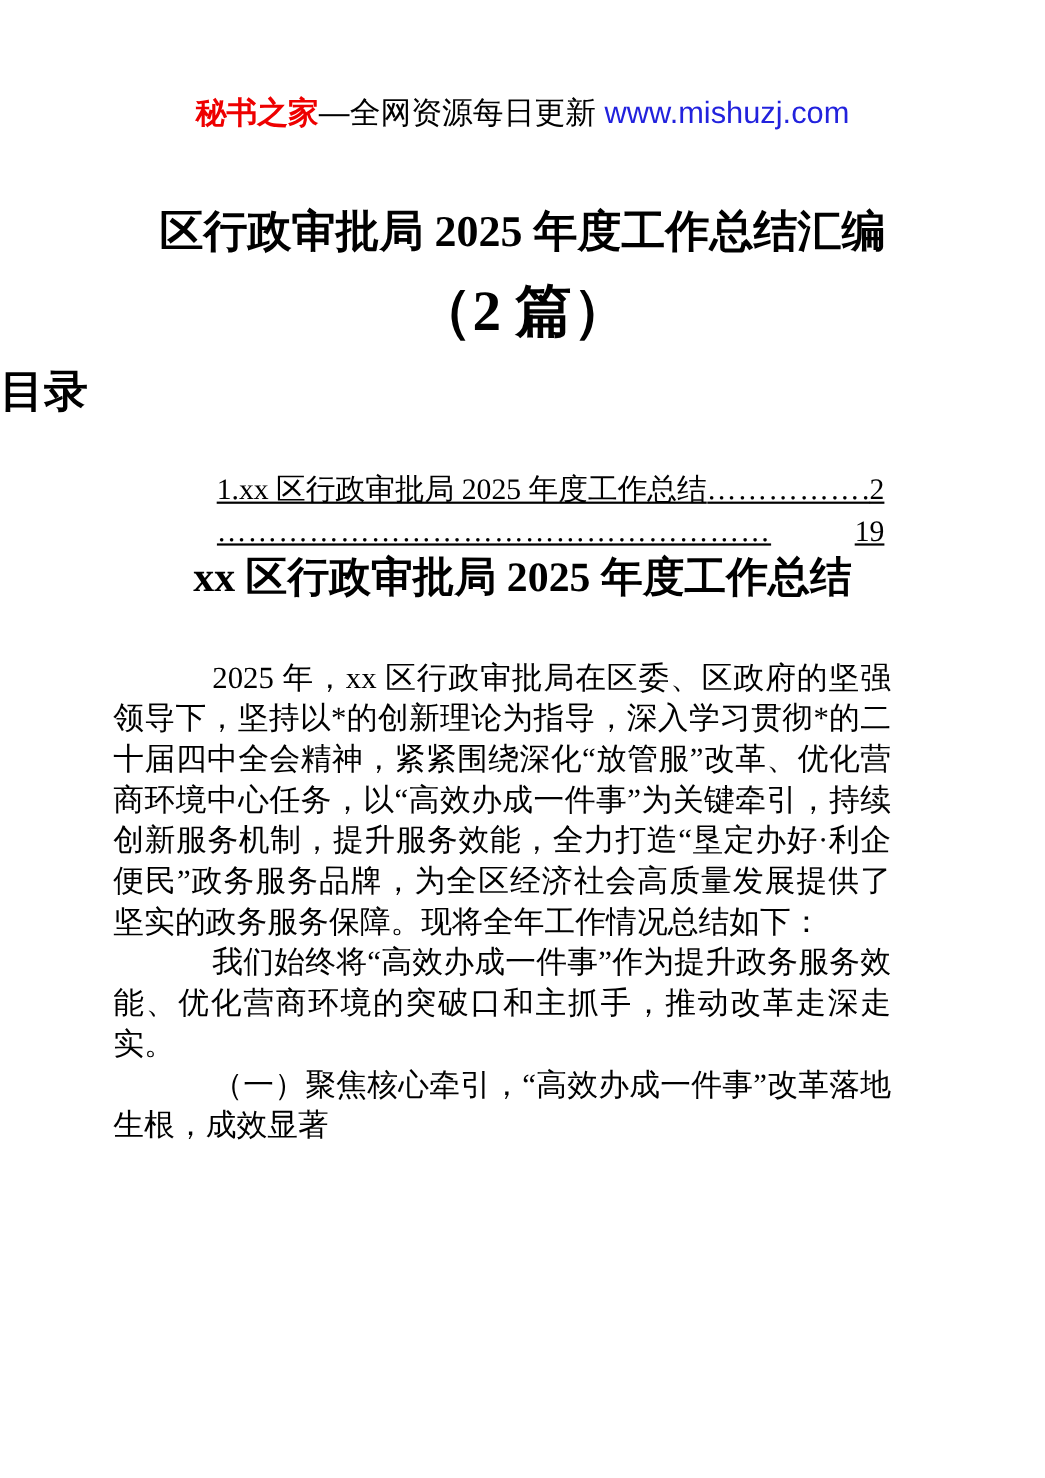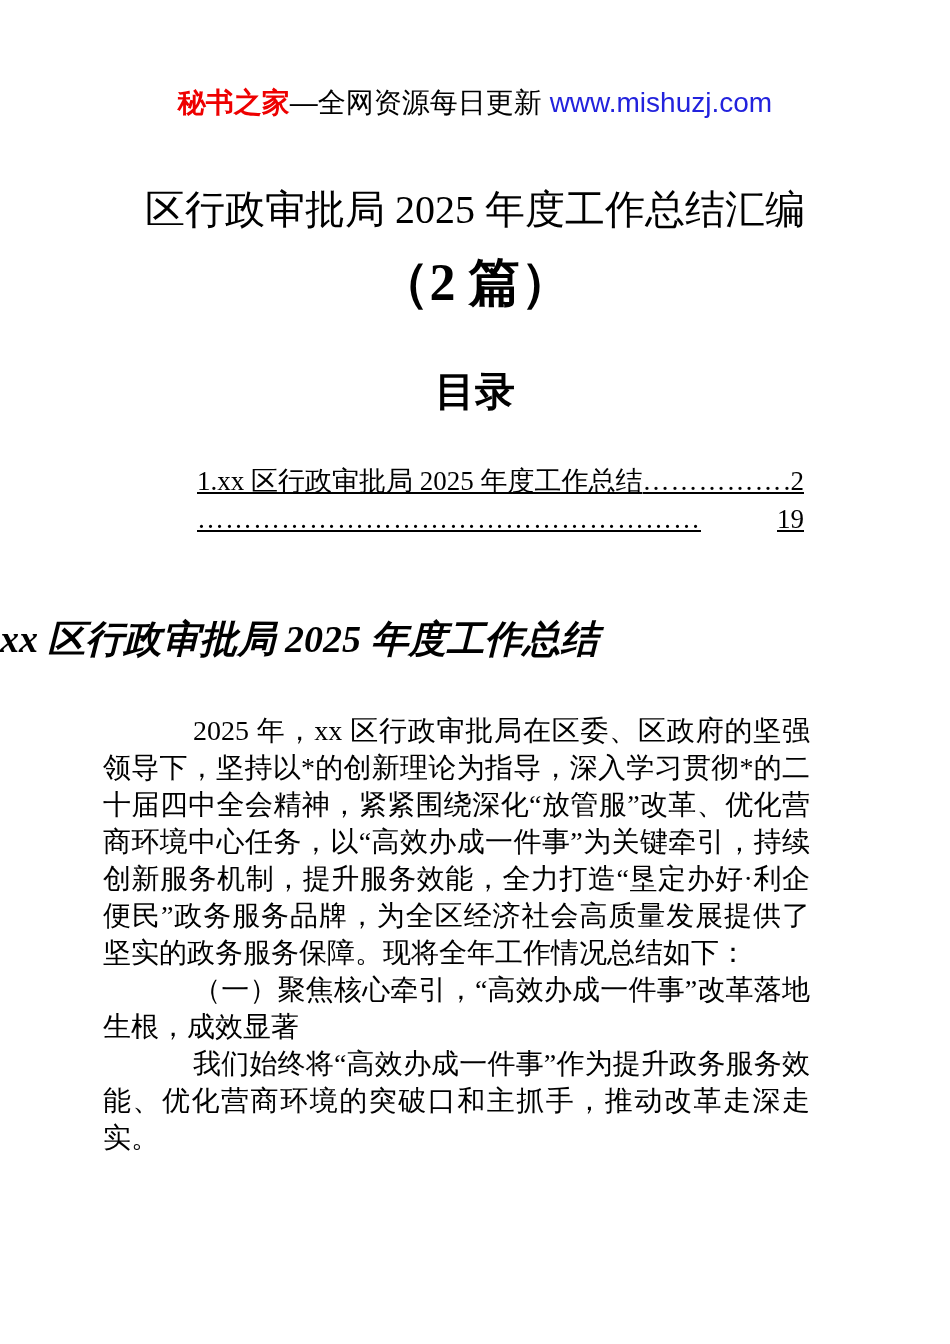--- a/index.html
+++ b/index.html
@@ -35,32 +35,31 @@
   }
   .site-url {
     font-family: "Liberation Sans", sans-serif;
   }
   
   .doc-title-1 {
     margin-top: 66px;
     text-align: center;
     font-size: 40px;
     line-height: 48px;
-    font-weight: normal;
+    font-weight: bold;
   }
   .doc-title-2 {
     margin-top: 26px;
     text-align: center;
     font-size: 52px;
     line-height: 46px;
     font-weight: bold;
   }
   .toc-heading {
-    margin-top: 62px;
-    text-align: center;
+    margin-top: 25px;
     font-size: 40px;
     line-height: 48px;
     font-weight: bold;
   }
   .toc {
     margin: 46px 146px 0 197px;
     font-size: 27px;
     line-height: 38px;
   }
   .toc-item {
@@ -70,26 +69,24 @@
   }
   .toc-label { white-space: nowrap; }
   .toc-leader {
     flex: 1;
     overflow: hidden;
     white-space: nowrap;
     letter-spacing: 1px;
   }
   .toc-page { white-space: nowrap; }
   .article-heading {
-    margin-top: 78px;
-    text-align: left;
+    text-align: center;
     font-size: 38px;
     line-height: 46px;
     font-weight: bold;
-    font-style: italic;
   }
   .article-body {
     margin: 50px 140px 4px 103px;
     font-size: 28px;
     line-height: 37px;
     text-align: justify;
   }
   .article-body p {
     margin: 0;
     padding: 0;
@@ -118,17 +115,17 @@
     <div class="toc-item">
       <span class="toc-leader">………………………………………………</span>
       <span class="toc-page">19</span>
     </div>
   </div>
 
   <div class="article-heading">xx 区行政审批局 2025 年度工作总结</div>
 
   <div class="article-body">
     <p>2025 年，xx 区行政审批局在区委、区政府的坚强领导下，坚持以*的创新理论为指导，深入学习贯彻*的二十届四中全会精神，紧紧围绕深化“放管服”改革、优化营商环境中心任务，以“高效办成一件事”为关键牵引，持续创新服务机制，提升服务效能，全力打造“垦定办好·利企便民”政务服务品牌，为全区经济社会高质量发展提供了坚实的政务服务保障。现将全年工作情况总结如下：</p>
+    <p>我们始终将“高效办成一件事”作为提升政务服务效能、优化营商环境的突破口和主抓手，推动改革走深走实。</p>
     <p>（一）聚焦核心牵引，“高效办成一件事”改革落地生根，成效显著</p>
-    <p>我们始终将“高效办成一件事”作为提升政务服务效能、优化营商环境的突破口和主抓手，推动改革走深走实。</p>
   </div>
 
 </div>
 
 </body></html>

